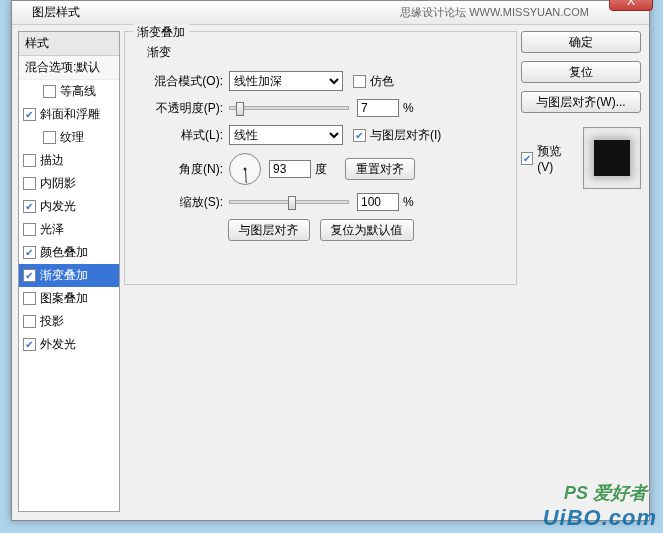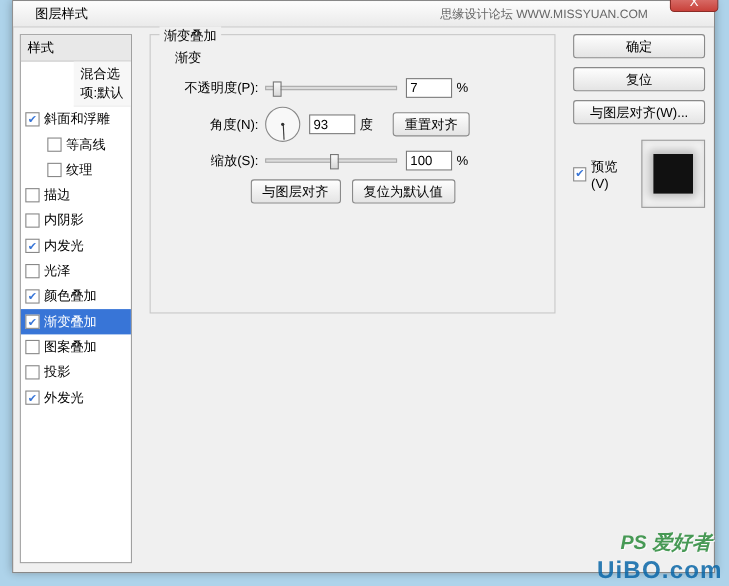--- a/index.html
+++ b/index.html
@@ -2,24 +2,24 @@
 <html><head>
 <meta charset="utf-8">
 <style>
 * { box-sizing: border-box; font-family: "Microsoft YaHei", SimSun, sans-serif; font-size: 12px; }
 body { margin: 0; background: #aed3ea; width: 663px; height: 533px; position: relative; }
 .window { position: absolute; top: 0; left: 11px; width: 639px; height: 521px; background: #f0f0f0; border: 1px solid #888; box-shadow: 0 0 8px rgba(0,0,0,0.3); }
 .titlebar { height: 24px; background: linear-gradient(#fdfdfd,#eaeaea); border-bottom: 1px solid #ccc; display: flex; align-items: center; padding: 0 20px; position: relative; }
 .titlebar .title { flex: 1; }
 .titlebar .right-text { color: #666; font-size: 11px; margin-right: 40px; }
 .close-btn { position: absolute; right: -4px; top: -10px; width: 44px; height: 20px; background: linear-gradient(#e38a86,#c8413a); border: 1px solid #8b2c26; border-radius: 0 0 4px 4px; color: #fff; display: flex; align-items: center; justify-content: center; font-size: 11px; box-shadow: inset 0 1px 0 rgba(255,255,255,0.4); }
-.body { display: flex; height: calc(100% - 24px); padding: 6px 8px 8px 6px; gap: 16px; }
+.body { display: flex; height: calc(100% - 24px); padding: 6px 8px 8px 6px; gap: 4px; }
 .sidebar { width: 102px; border: 1px solid #a0a0a0; background: #fff; }
 .sidebar .hdr { background: #e8e8e8; padding: 3px 6px; border-bottom: 1px solid #ccc; }
-.sidebar .sub { padding: 3px 6px; border-bottom: 1px solid #eee; background: #f7f7f7; margin-left: 48px; }
+.sidebar .sub { padding: 3px 6px; border-bottom: 1px solid #eee; background: #f7f7f7; }
 .sidebar .item { padding: 3px 4px; display: flex; align-items: center; gap: 4px; cursor: default; }
 .sidebar .item.indent { padding-left: 24px; }
 .sidebar .item.sel { background: #3875d7; color: #fff; }
 .chk { width: 13px; height: 13px; border: 1px solid #888; background: #fff; display: inline-flex; align-items: center; justify-content: center; font-size: 10px; color: #3875d7; }
 .chk.on::before { content: "✔"; }
 .main { flex: 1; position: relative; }
 .groupbox { border: 1px solid #c8c8c8; padding: 10px 8px 8px 8px; position: relative; height: 254px; }
 .groupbox .legend { position: absolute; top: -8px; left: 8px; background: #f0f0f0; padding: 0 4px; }
 .section-title { margin: 2px 0 10px 14px; font-weight: normal; }
 .row { display: flex; align-items: center; margin-bottom: 8px; }
@@ -37,45 +37,45 @@
 .anglectl::after { content: ""; position: absolute; left: 50%; top: 50%; width: 3px; height: 3px; background: #333; border-radius: 50%; transform: translate(-50%,-50%); }
 .btn { height: 22px; border: 1px solid #8a8a8a; background: linear-gradient(#fefefe,#e4e4e4); border-radius: 3px; padding: 0 10px; display: inline-flex; align-items: center; justify-content: center; cursor: default; }
 .btns-row { display: flex; gap: 10px; justify-content: center; margin-top: 4px; }
 .rightcol { width: 120px; display: flex; flex-direction: column; gap: 8px; align-items: center; }
 .rightcol .btn { width: 100%; }
 .preview-wrap { margin-top: 6px; display: flex; flex-direction: row; align-items: center; gap: 8px; }
 .preview-chk { display: flex; align-items: center; gap: 4px; }
 .thumb-box { width: 62px; height: 62px; border: 1px solid #999; background: #f4f4f4; display: flex; align-items: center; justify-content: center; box-shadow: inset 0 0 6px rgba(0,0,0,0.1); }
 .thumb-inner { width: 36px; height: 36px; background: #111; box-shadow: 0 0 8px 4px rgba(0,0,0,0.25); }
 .watermark1 { position: absolute; right: 16px; bottom: 28px; color: #2a8a3a; font-style: italic; font-size: 18px; font-weight: bold; opacity: 0.85; text-shadow: 1px 1px 0 #fff; }
-.watermark2 { position: absolute; right: 6px; bottom: 2px; color: #0a67a8; font-size: 22px; font-weight: bold; opacity: 0.85; letter-spacing: 1px; }
+.watermark2 { position: absolute; right: 6px; bottom: 2px; color: #0a67a8; font-size: 22px; font-weight: bold; font-style: italic; opacity: 0.85; letter-spacing: 1px; }
 </style>
 </head>
 <body>
 
 <div class="window">
   <div class="titlebar">
     <span class="title">图层样式</span>
     <span class="right-text">思缘设计论坛  WWW.MISSYUAN.COM</span>
     <div class="close-btn">
         <span>X</span>
       </div>
   </div>
   <div class="body">
     <div class="sidebar">
       <div class="hdr">样式</div>
       <div class="sub">混合选项:默认</div>
       <div id="sidebar-items">
+          <div class="item indent">
+            <span class="chk"></span>
+            <span>等高线</span>
+          </div>
           <div class="item">
             <span class="chk on"></span>
             <span>斜面和浮雕</span>
-          </div>
-          <div class="item indent">
-            <span class="chk"></span>
-            <span>等高线</span>
           </div>
           <div class="item indent">
             <span class="chk"></span>
             <span>纹理</span>
           </div>
           <div class="item">
             <span class="chk"></span>
             <span>描边</span>
           </div>
           <div class="item">
@@ -111,31 +111,45 @@
             <span>外发光</span>
           </div>
         </div>
     </div>
 
     <div class="main">
       <div class="groupbox">
         <div class="legend">渐变叠加</div>
         <div class="section-title">渐变</div>
 
+        <div class="row">
+          <span class="lbl">混合模式(O):</span>
+          <select style="width:114px"><option>线性加深</option></select>
+          <span style="width:10px"></span>
+          <span class="chk"></span>
+          <span style="margin-left:4px">仿色</span>
+        </div>
 
         <div class="row">
           <span class="lbl">不透明度(P):</span>
           <div class="slider" style="width:120px;flex:none">
               <div class="thumb" style="left:6px"></div>
             </div>
           <input class="numbox" value="7" style="">
           <span class="unit">%</span>
         </div>
 
 
+        <div class="row">
+          <span class="lbl">样式(L):</span>
+          <select style="width:114px"><option>线性</option></select>
+          <span style="width:10px"></span>
+          <span class="chk on"></span>
+          <span style="margin-left:4px">与图层对齐(I)</span>
+        </div>
 
         <div class="row">
           <span class="lbl">角度(N):</span>
           <div class="anglectl"></div>
           <span style="width:8px"></span>
           <input class="numbox" value="93" style="">
           <span class="unit">度</span>
           <span style="width:18px"></span>
           <div class="btn">重置对齐</div>
         </div>

